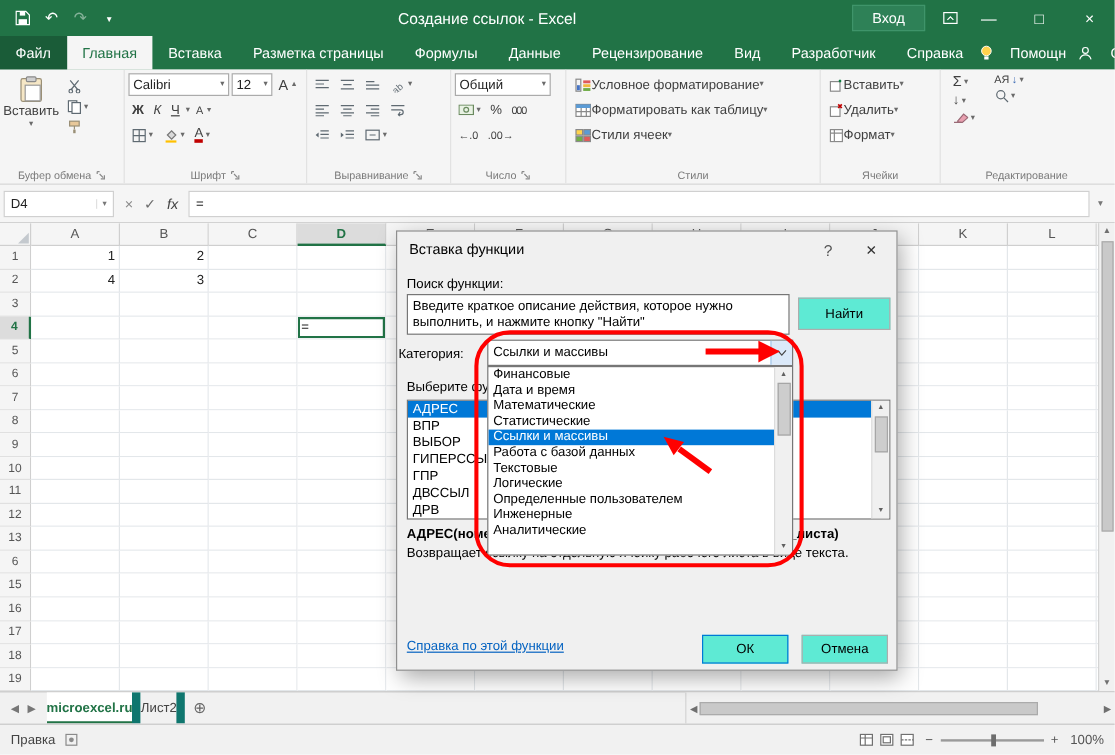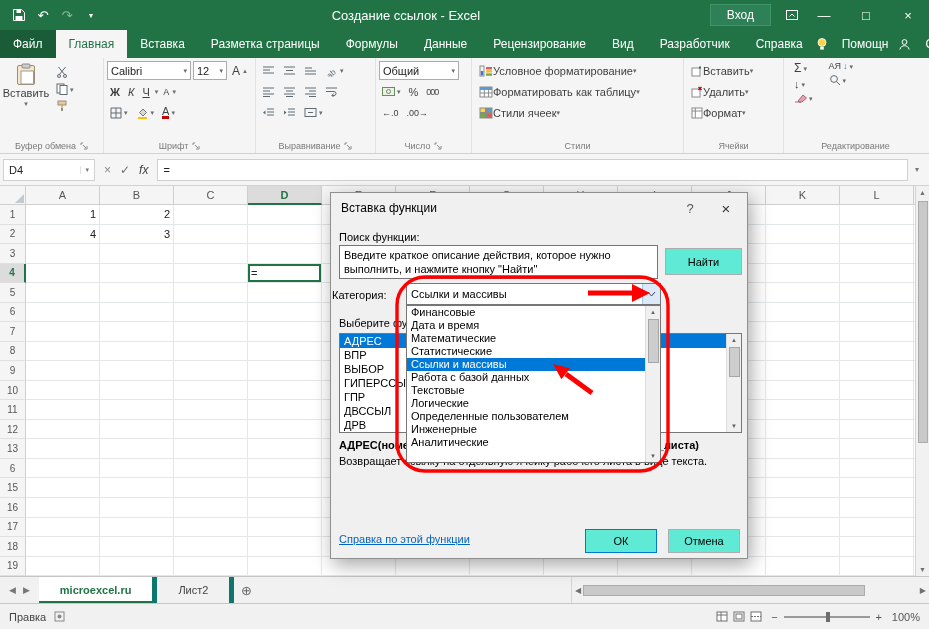--- a/index.html
+++ b/index.html
@@ -78,21 +78,21 @@
   .cell.left{justify-content:flex-start;padding-left:3px}
   .cell.active{box-shadow:inset 0 0 0 2px var(--green,#217346)}
   .vscroll{width:14px;flex:none;background:#f1f1f1;border-left:1px solid #d4d4d4;display:flex;flex-direction:column;align-items:center}
   .sarr-v{font-size:7px;color:#707070;line-height:13px}
   .vthumb{width:10px;background:#c9c9c9;border:1px solid #ababab;height:62%;margin-top:2px}
   .sarr-v.bottom{margin-top:auto}
 
   
   .tabbar{height:27px;flex:none;background:#f1f1f1;border-top:1px solid #c6c6c6;display:flex;align-items:stretch;font-size:11px}
   .snav{display:flex;align-items:center;gap:7px;padding:0 9px;color:#777;font-size:9px}
-  .stab{padding:0 21px;display:flex;align-items:center;color:#444;border-right:5px solid #0f766e;white-space:nowrap}
+  .stab{padding:0 0;display:flex;align-items:center;color:#444;border-right:7px solid #0f766e;white-space:nowrap}
   .stab.active{background:#fff;color:var(--green,#217346);font-weight:bold;box-shadow:inset 0 -2px 0 var(--green,#217346)}
   .addsheet{width:24px;display:flex;align-items:center;justify-content:center;color:#666;font-size:13px}
   .hscroll{margin-left:auto;width:358px;display:flex;align-items:center;background:#f1f1f1;border-left:1px solid #d4d4d4;padding:0 3px;gap:2px}
   .harr{font-size:8px;color:#707070}
   .hthumb{height:11px;background:#c9c9c9;border:1px solid #ababab;width:282px}
   .hsp{flex:1}
 
   
   .statusbar{height:26px;flex:none;background:#f1f1f1;border-top:1px solid #c6c6c6;display:flex;align-items:center;font-size:11px;color:#444;padding:0 9px;gap:8px}
   .sb-right{margin-left:auto;display:flex;align-items:center;gap:9px}

